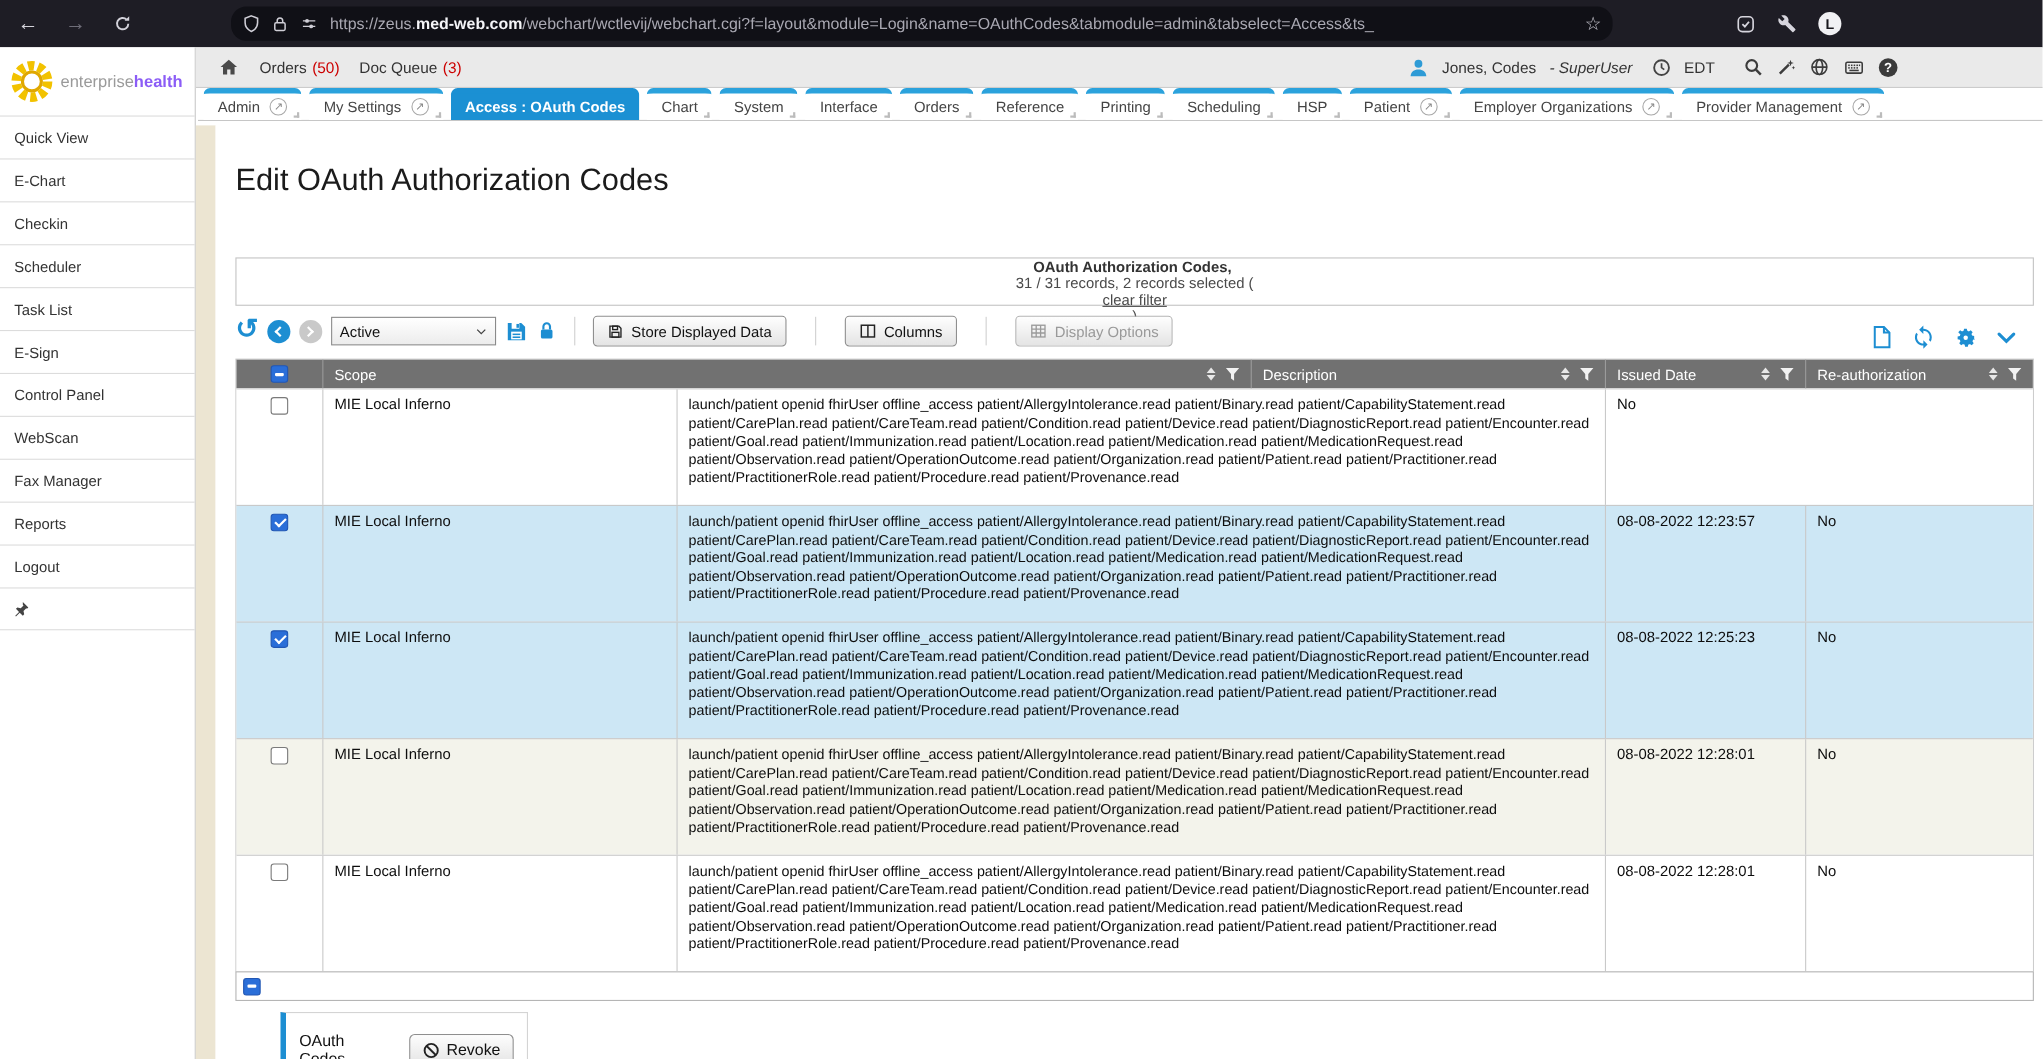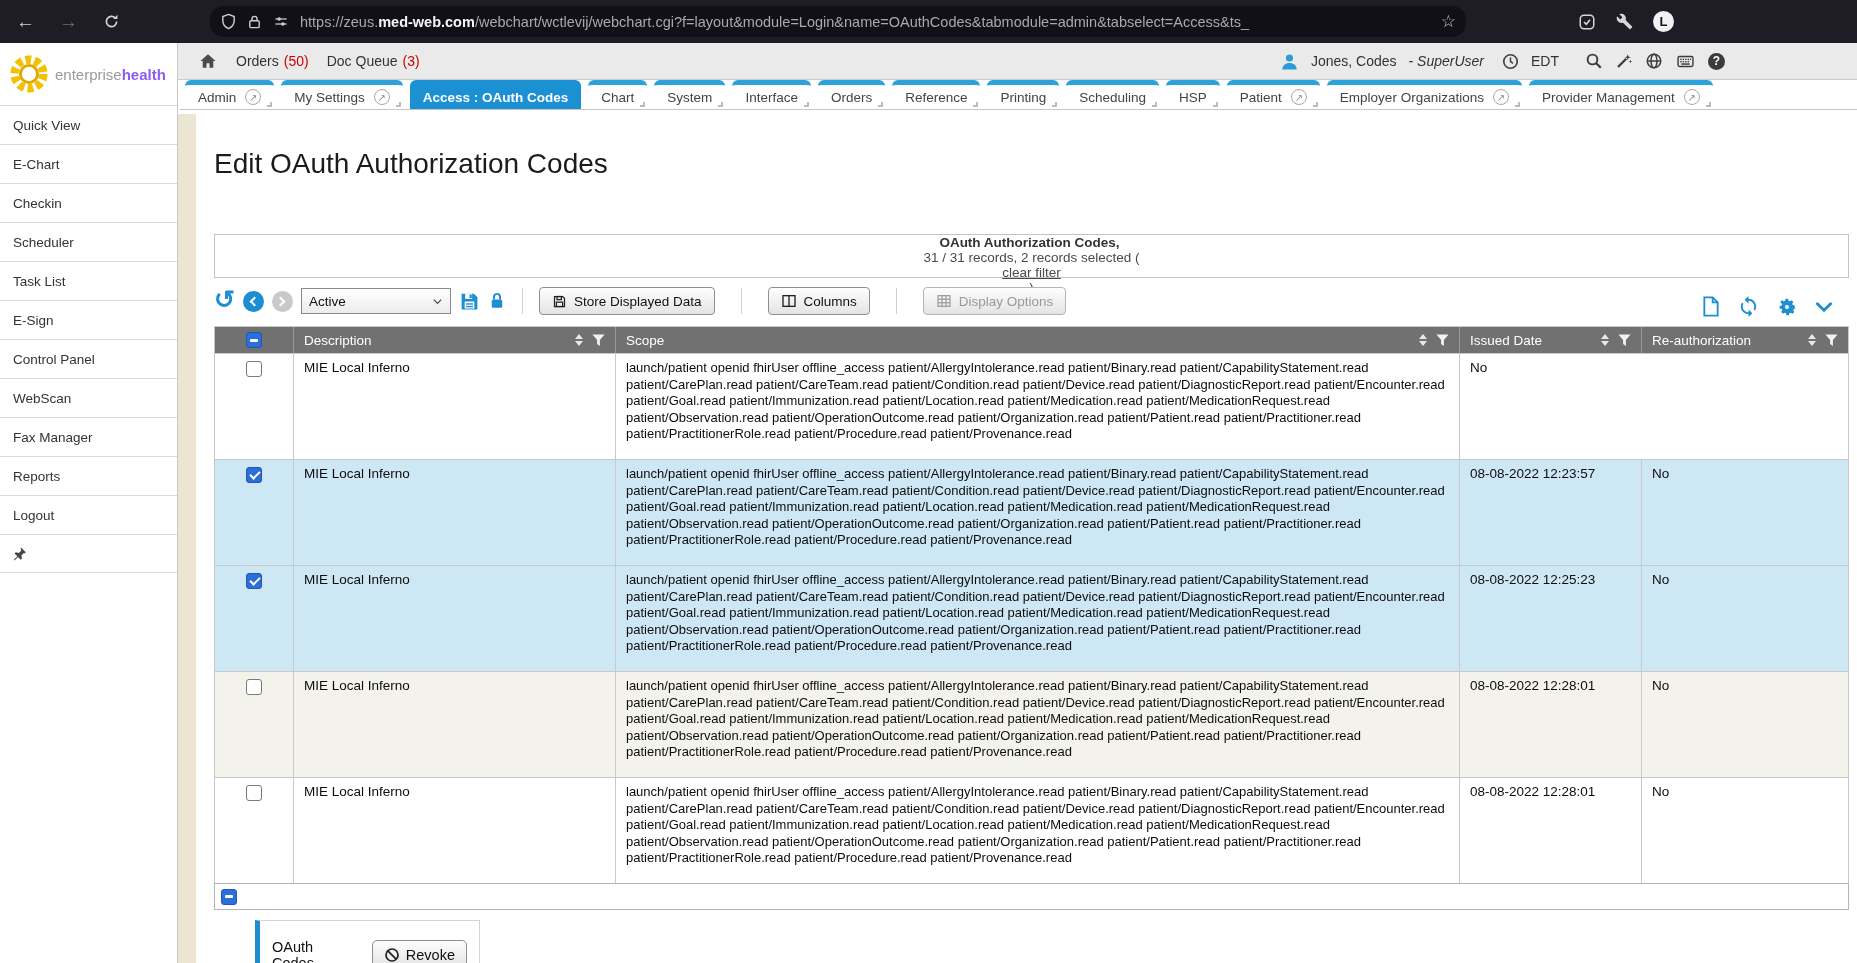--- a/index.html
+++ b/index.html
@@ -406,36 +406,36 @@
           </svg>
         <span>Display Options</span>
       </button>
     </div>
 
     <div class="dtable">
       <div class="thead">
         <div class="th col-check">
             <span class="cb indet"></span>
           </div>
-        <div class="th col-desc">
-          <span>Description</span>
+        <div class="th col-scope">
+          <span>Scope</span>
           <span class="hicons">
               <span class="sort">
                 <span class="up"></span>
                 <span class="dn"></span>
               </span>
               <span>
                 <svg width="13" height="13" viewBox="0 0 14 14">
                   <path d="M0.5 0.5H13.5L8.5 6.5V13L5.5 10.8V6.5Z" fill="#f2f2f2"></path>
                 </svg>
               </span>
             </span>
         </div>
-        <div class="th col-scope">
-          <span>Scope</span>
+        <div class="th col-desc">
+          <span>Description</span>
           <span class="hicons">
               <span class="sort">
                 <span class="up"></span>
                 <span class="dn"></span>
               </span>
               <span>
                 <svg width="13" height="13" viewBox="0 0 14 14">
                   <path d="M0.5 0.5H13.5L8.5 6.5V13L5.5 10.8V6.5Z" fill="#f2f2f2"></path>
                 </svg>
               </span>

